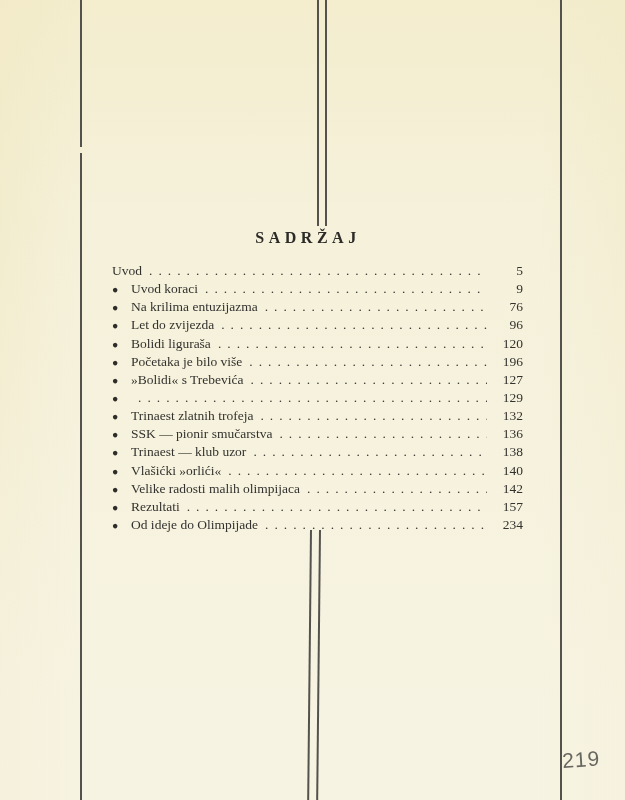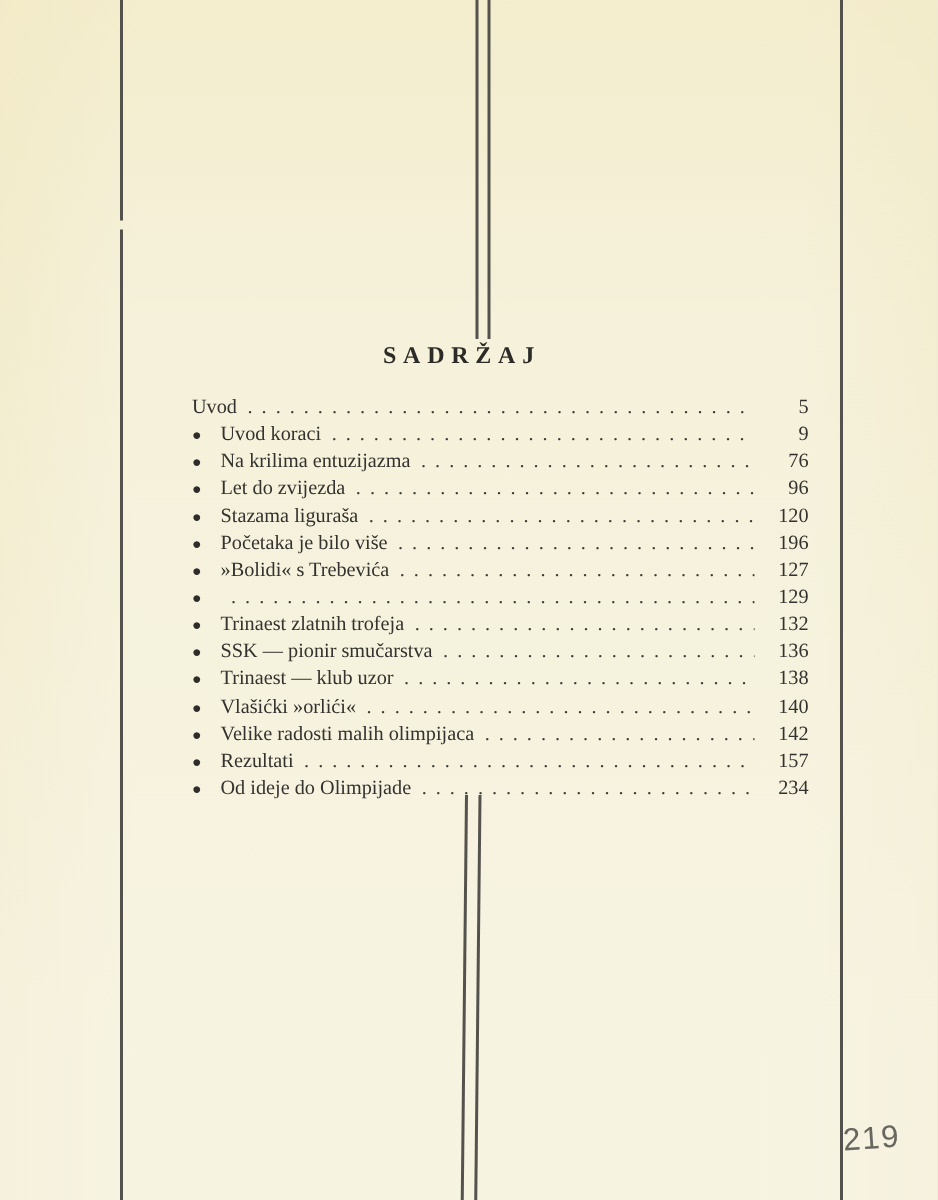--- a/index.html
+++ b/index.html
@@ -39,21 +39,20 @@
     letter-spacing: 4.5px;
     color: #2c2b27;
   }
 
   .toc {
     position: absolute;
     top: 262px;
     left: 112px;
     width: 411px;
     font-size: 13.5px;
-    margin-left: 16px;
   }
   .row {
     display: flex;
     align-items: baseline;
     height: 18.15px;
     line-height: 18.15px;
     white-space: nowrap;
   }
   .bullet {
     flex: 0 0 19px;
@@ -124,21 +123,21 @@
         <span class="num">76</span>
       </div>
       <div class="row">
         <span class="bullet">●</span>
         <span class="title">Let do zvijezda</span>
         <span class="dots">............................................................</span>
         <span class="num">96</span>
       </div>
       <div class="row">
         <span class="bullet">●</span>
-        <span class="title">Stazama liguraša</span>
+        <span class="title">Bolidi liguraša</span>
         <span class="dots">............................................................</span>
         <span class="num">120</span>
       </div>
       <div class="row">
         <span class="bullet">●</span>
         <span class="title">Početaka je bilo više</span>
         <span class="dots">............................................................</span>
         <span class="num">196</span>
       </div>
       <div class="row">

